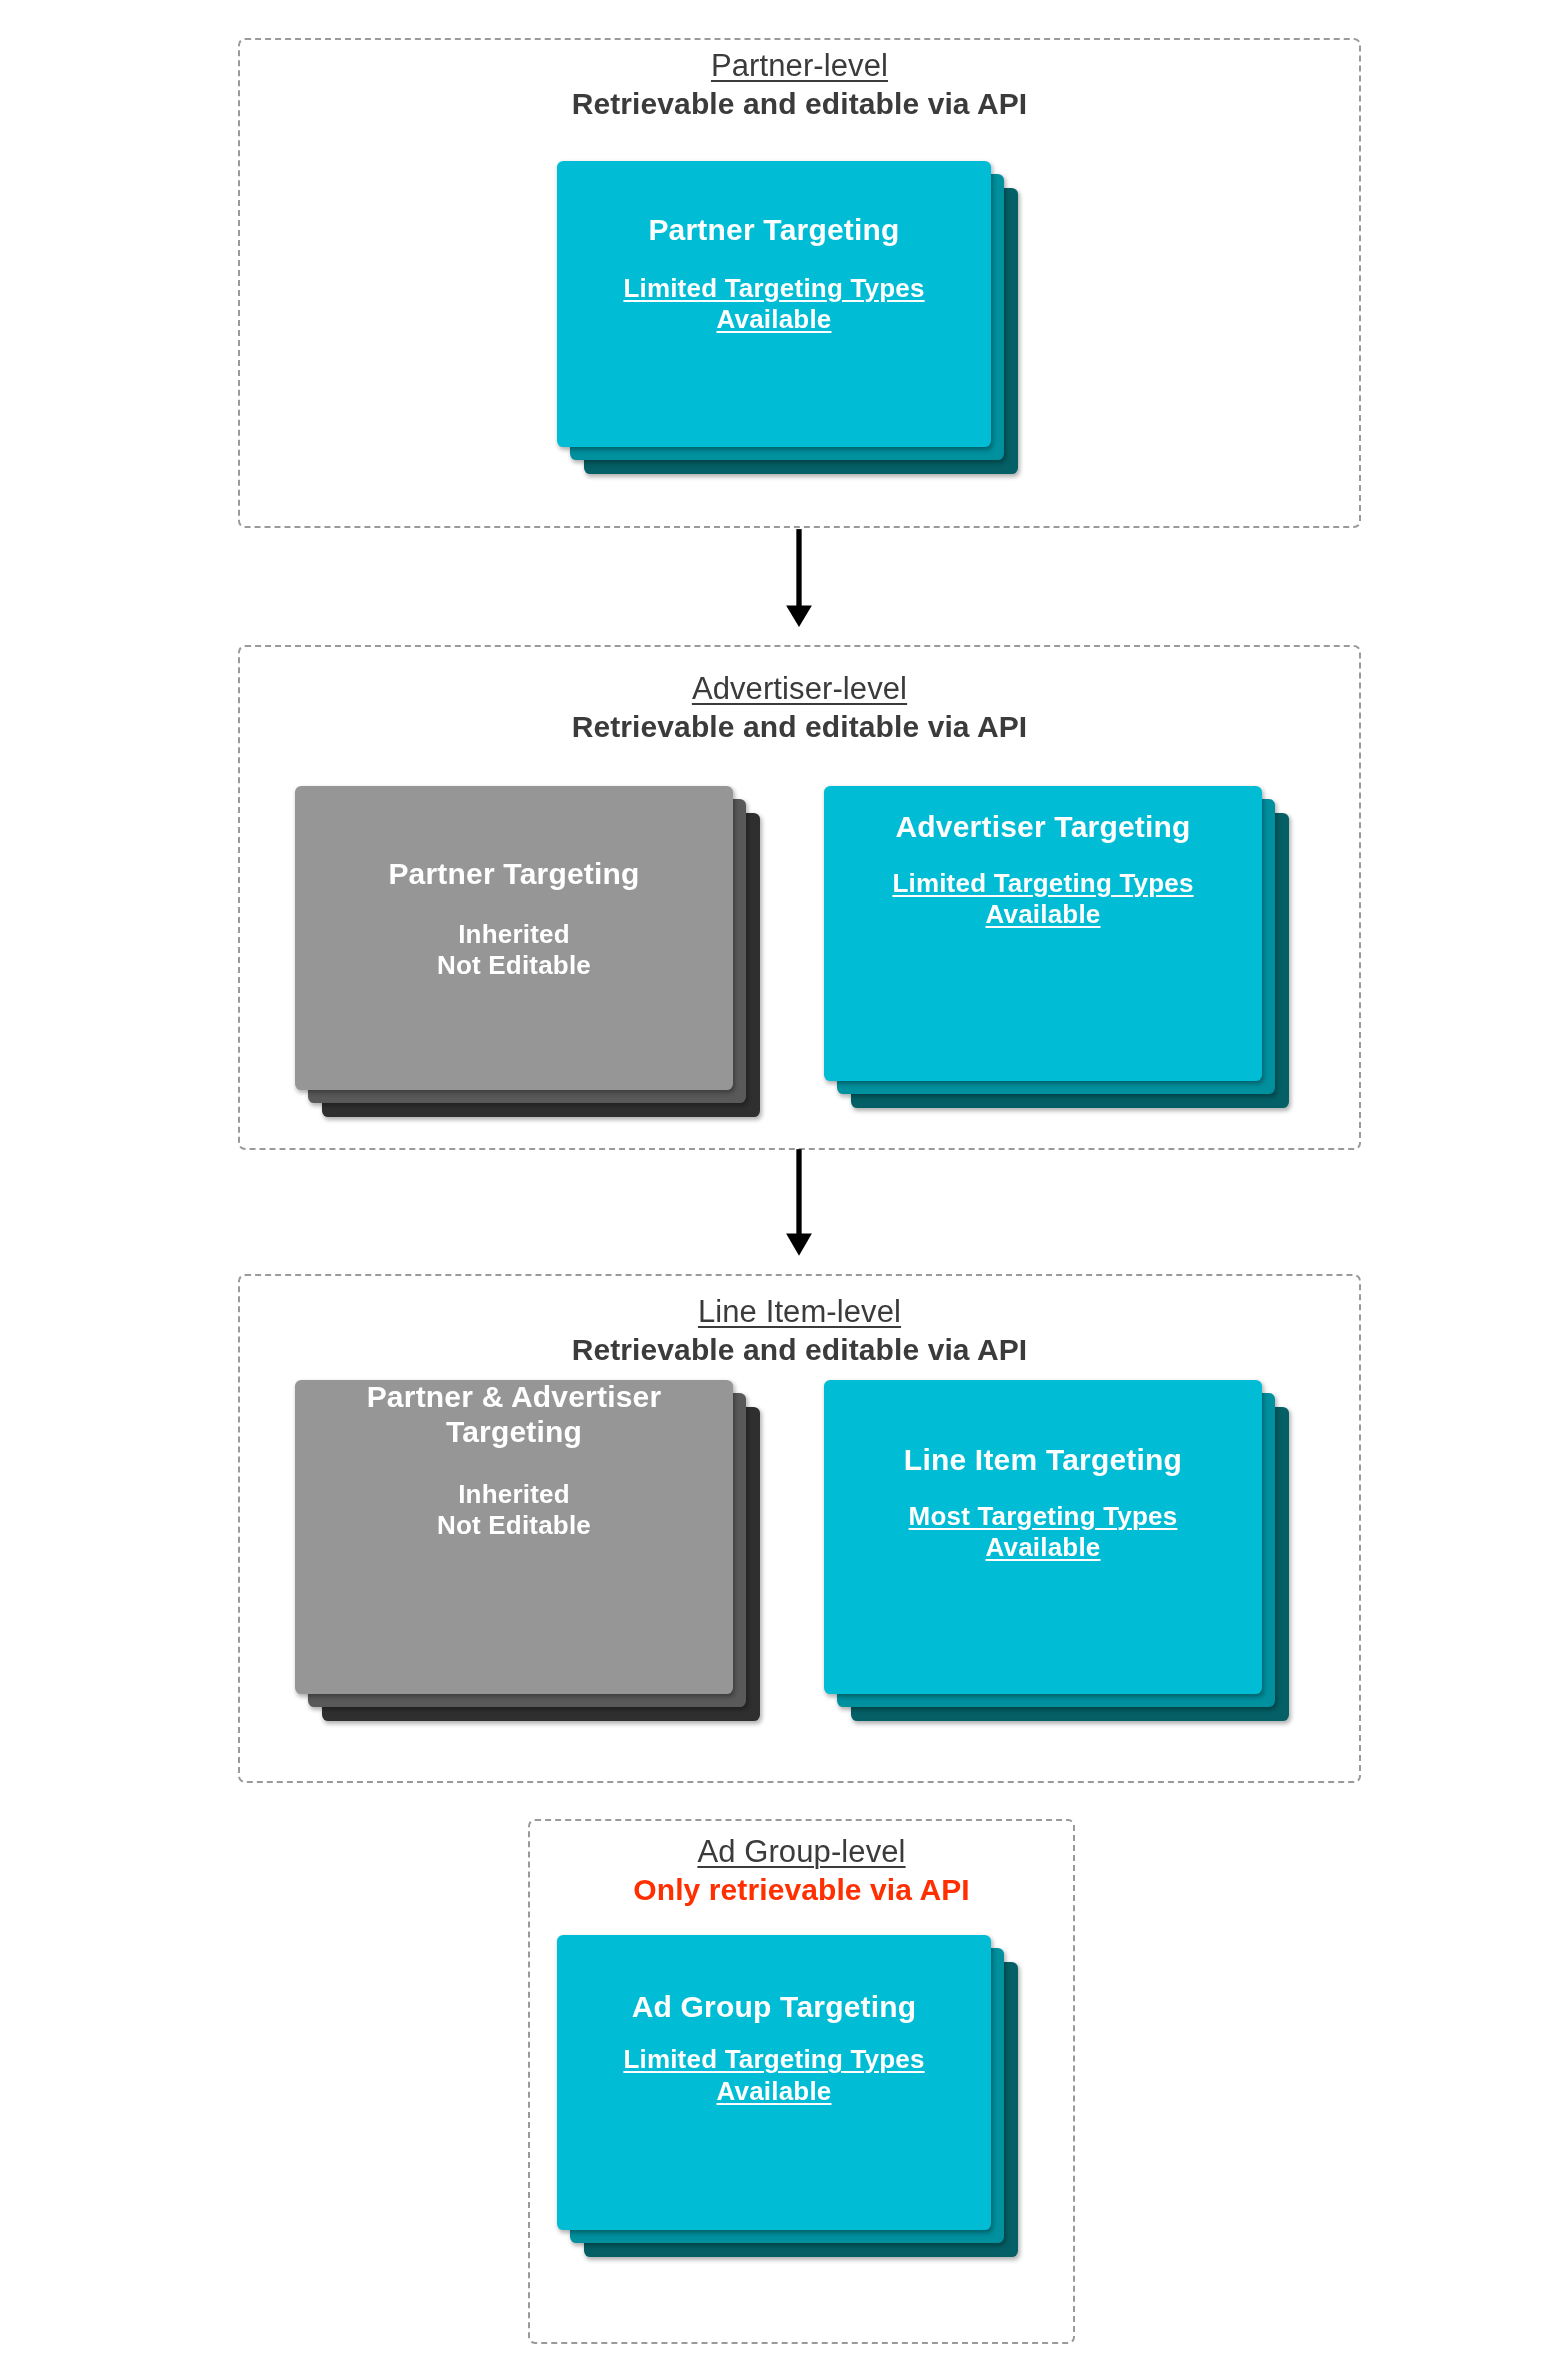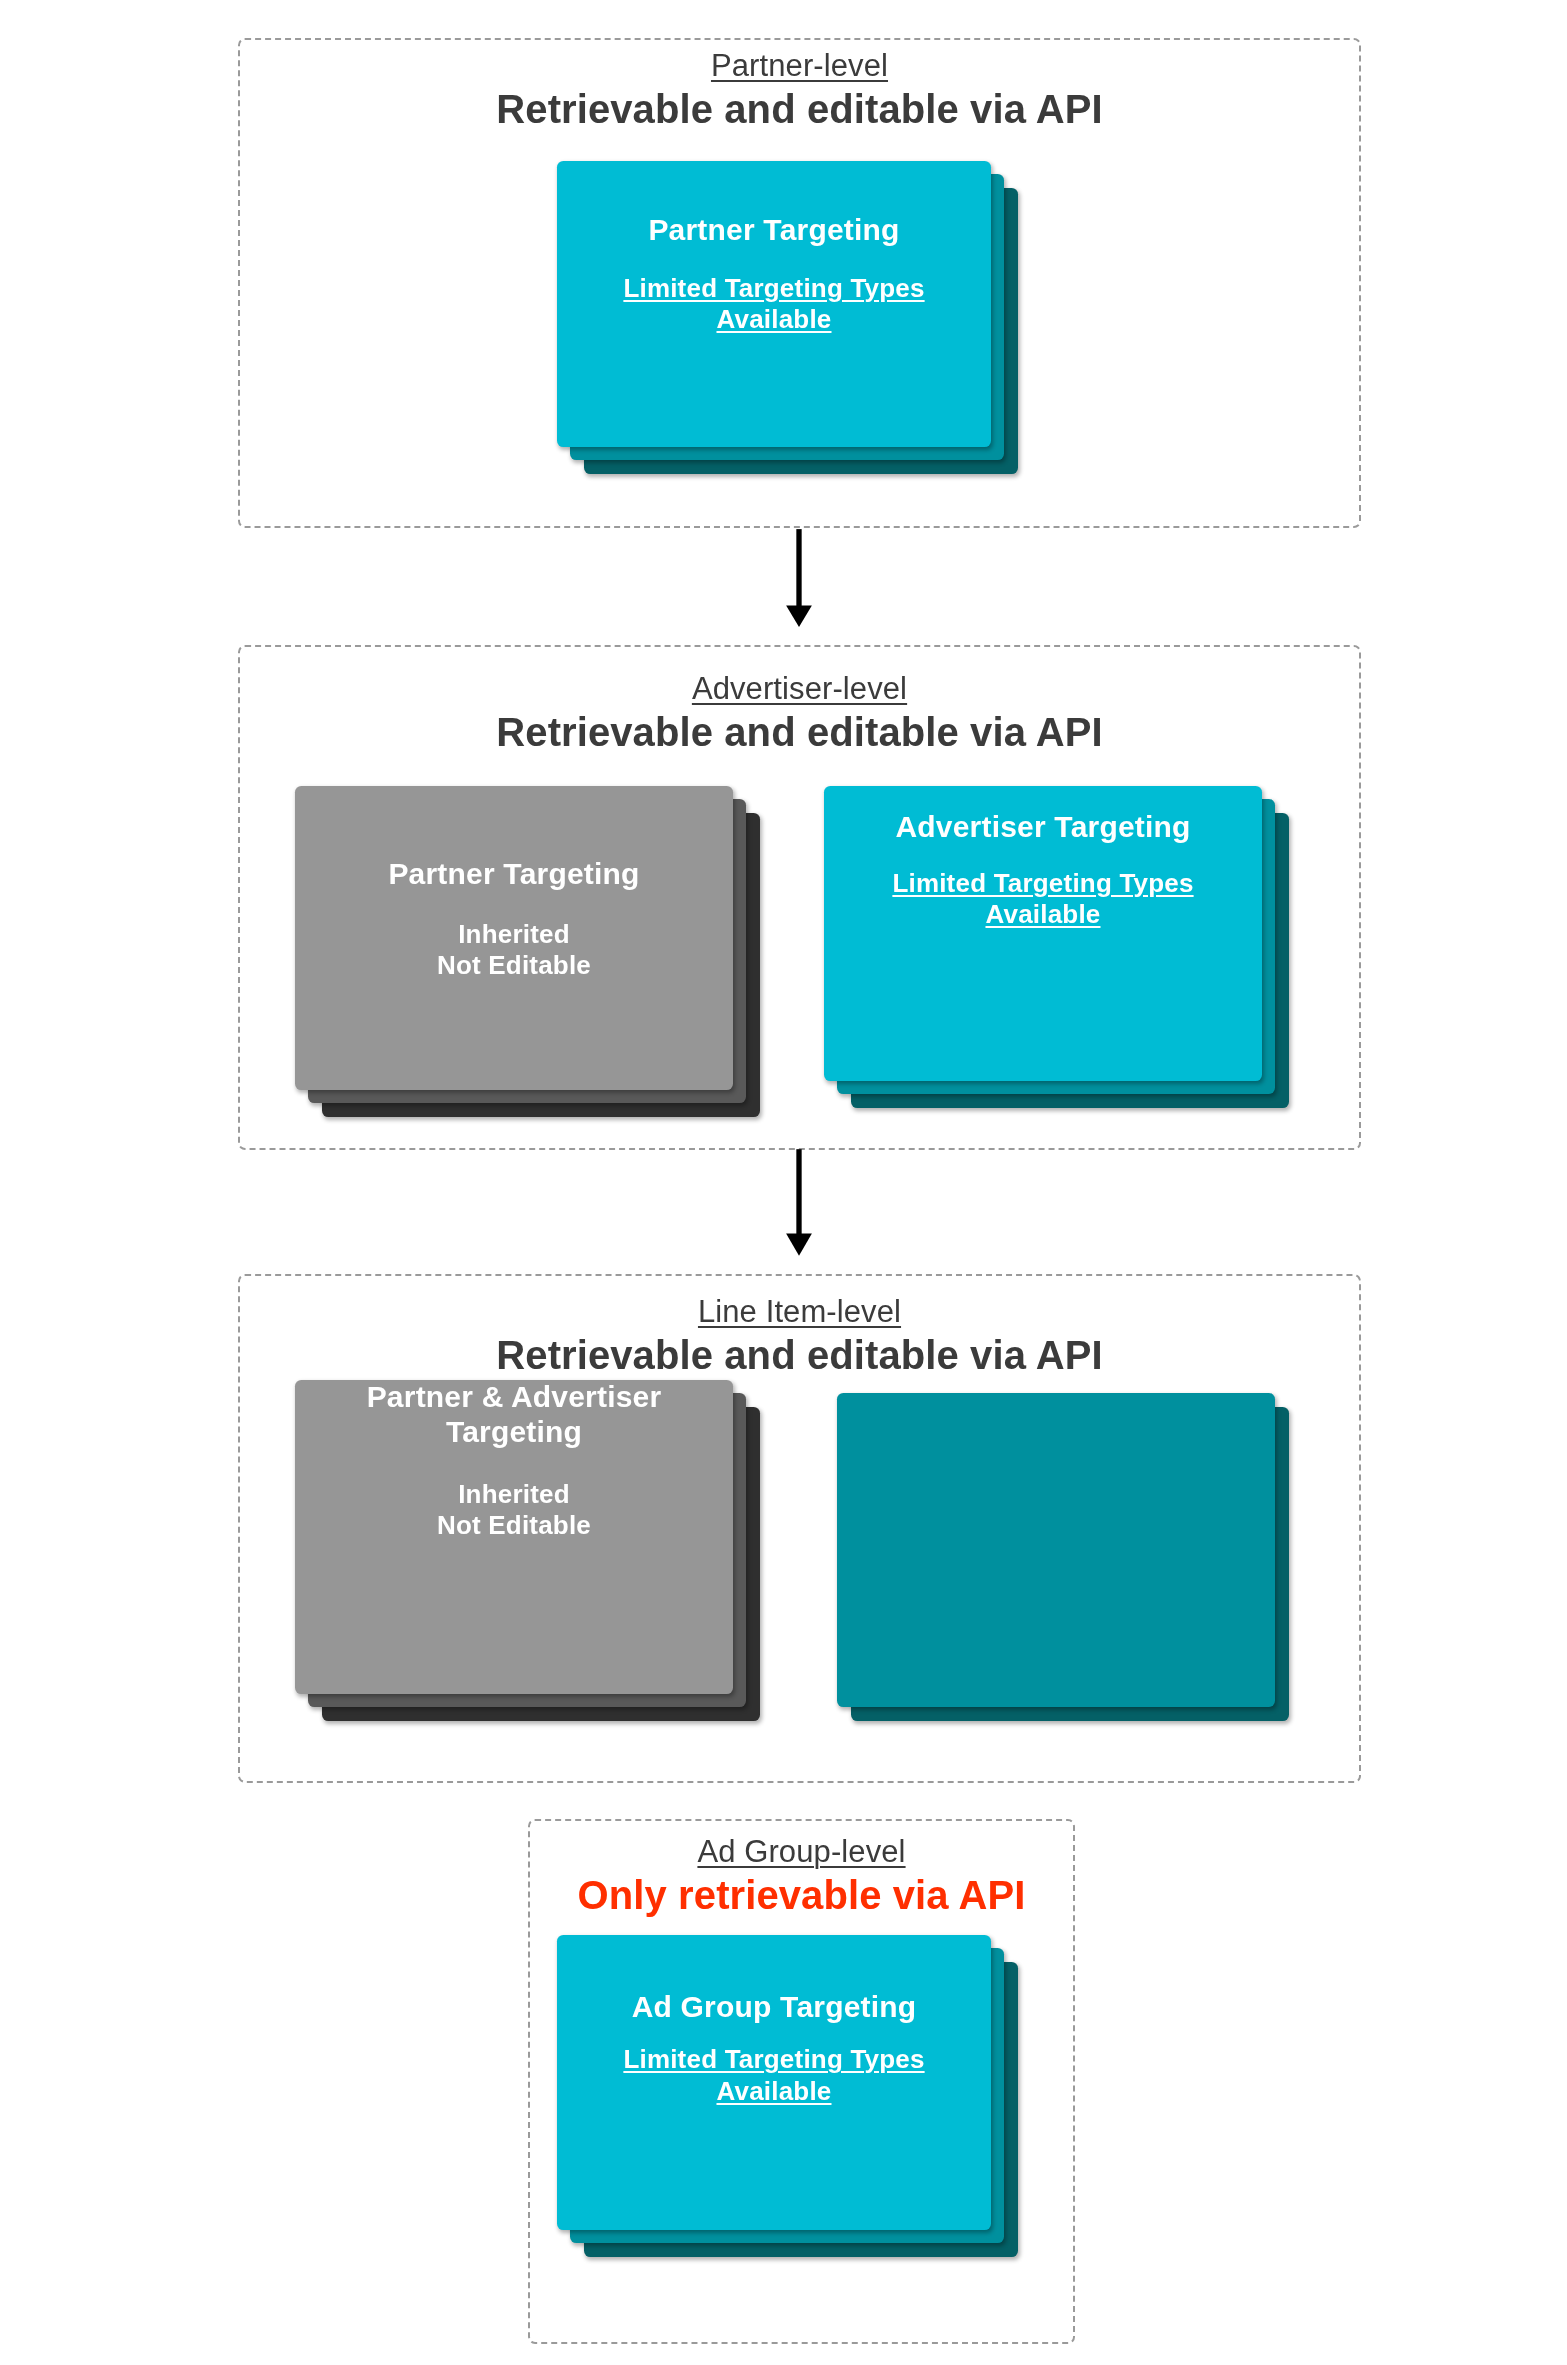--- a/index.html
+++ b/index.html
@@ -44,21 +44,21 @@
     line-height: 1.12;
     color: #3b3b3b;
     font-weight: 400;
     text-decoration: underline;
     text-underline-offset: 3.6px;
     text-decoration-thickness: 1.8px;
     letter-spacing: 0.1px;
   }
   .level-sub {
     display: block;
-    font-size: 40px;
+    font-size: 30px;
     line-height: 1.18;
     font-weight: bold;
     color: #3b3b3b;
     margin-top: 2.7px;
     letter-spacing: 0.1px;
   }
   .level-sub.alert {
     color: #ff2f00;
   }
 
@@ -195,20 +195,26 @@
         <div class="card-title" style="max-width:357px;">Partner &amp; Advertiser Targeting</div>
         <div class="card-note" style="margin-top:29px; white-space:pre-line;">Inherited
 Not Editable</div>
       </div>
     </div>
   </div>
 
   <div class="card-stack" style="left:824px; top:1380px; width:464px; height:348px;">
     <div class="card-layer back" style="width:438px; height:314px; background:#046066;"></div>
     <div class="card-layer mid" style="width:438px; height:314px; background:#00909e;"></div>
+    <div class="card-layer front" style="width:438px; height:314px; background:#00bcd4;">
+      <div class="card-front-content" style="padding-top:63px;">
+        <div class="card-title">Line Item Targeting</div>
+        <div class="card-note link" style="margin-top:23px; max-width:317px;">Most Targeting Types Available</div>
+      </div>
+    </div>
   </div>
 
   <div class="level-box" style="left:528px; top:1819px; width:547px; height:525px;"></div>
 
   <div class="level-header" style="left:528px; top:1835px; width:547px;">
     <span class="level-title">Ad Group-level</span>
     <span class="level-sub alert">Only retrievable via API</span>
   </div>
 
   <div class="card-stack" style="left:557px; top:1935px; width:461px; height:321px;">

